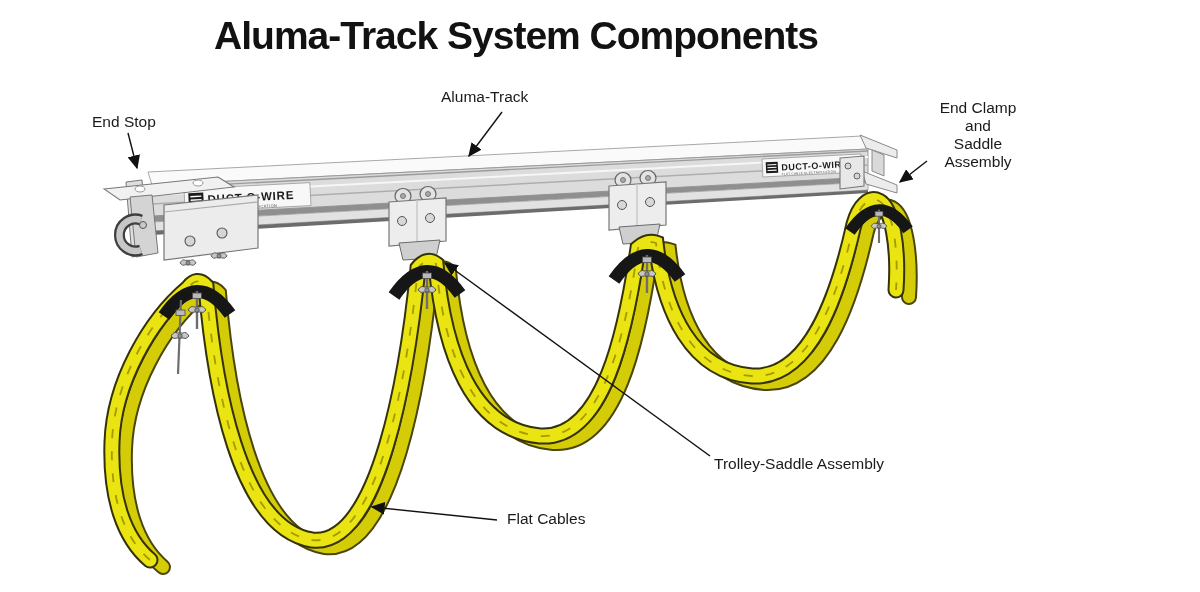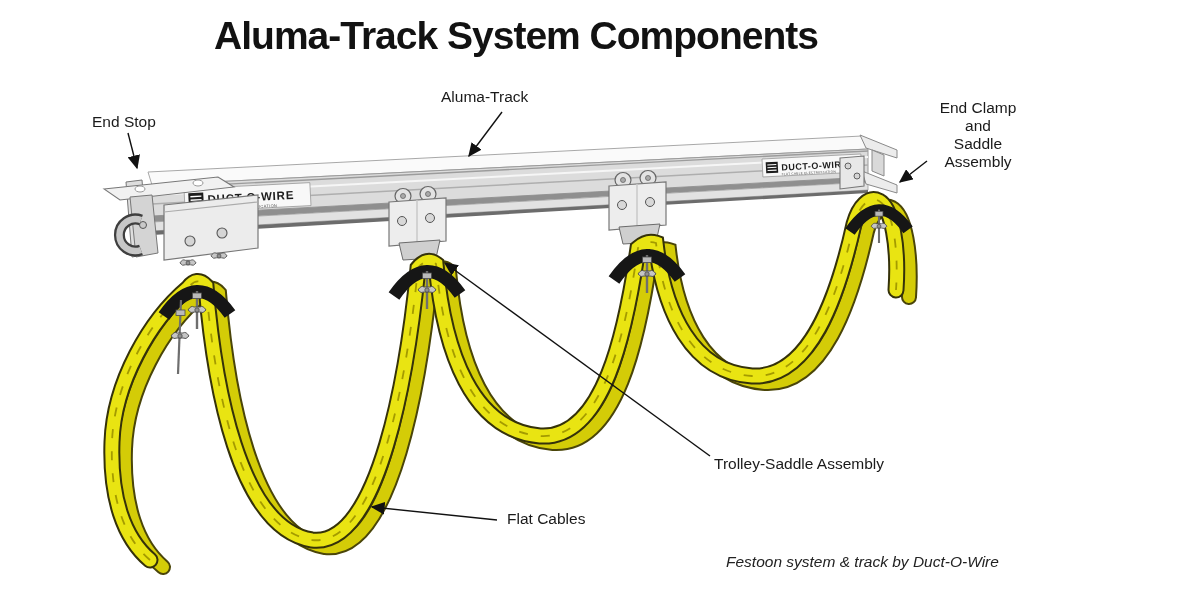--- a/index.html
+++ b/index.html
@@ -148,14 +148,13 @@
     <text class="lbl" x="92" y="127">End Stop</text>
     <text class="lbl" x="441" y="102">Aluma-Track</text>
     <text class="lbl" x="978" y="113" text-anchor="middle">End Clamp</text>
     <text class="lbl" x="978" y="131" text-anchor="middle">and</text>
     <text class="lbl" x="978" y="149" text-anchor="middle">Saddle</text>
     <text class="lbl" x="978" y="167" text-anchor="middle">Assembly</text>
     <text class="lbl" x="714" y="469">Trolley-Saddle Assembly</text>
     <text class="lbl" x="507" y="524">Flat Cables</text>
   </svg>
 
-  <div class="caption">Festoon system &amp; track by Duct-O-Wire</div>
 </div>
 
 </body></html>

